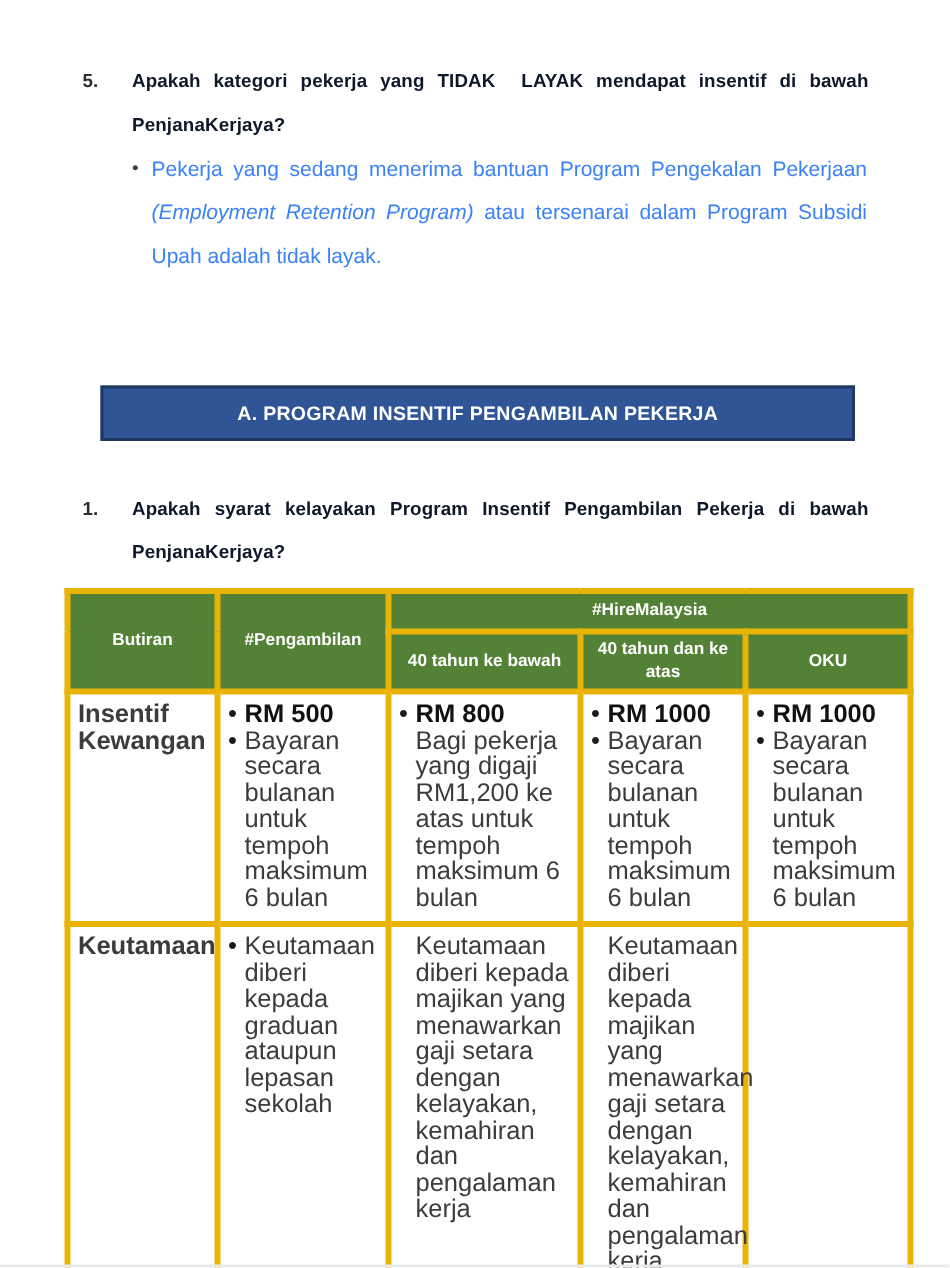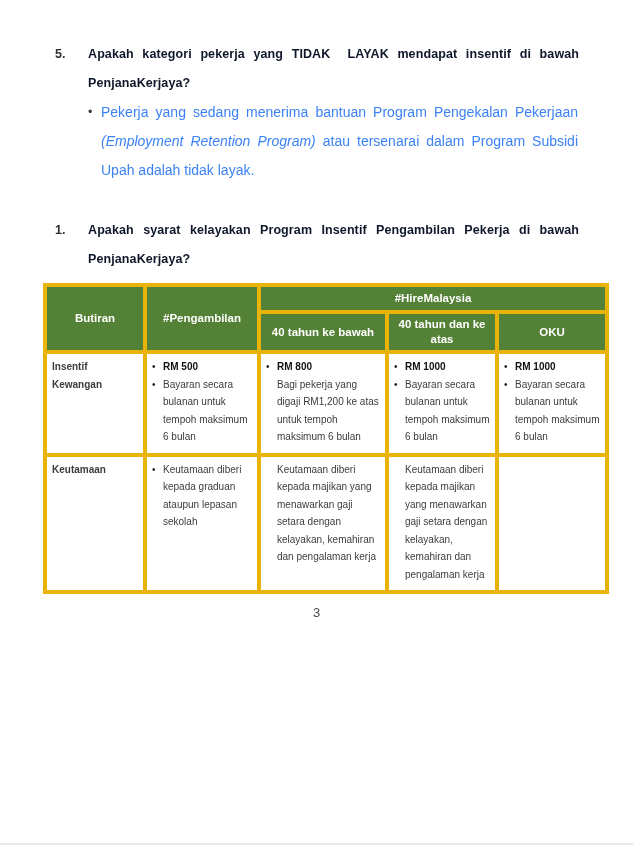--- a/index.html
+++ b/index.html
@@ -52,21 +52,21 @@
   table.elig th, table.elig td { border:4px solid #eab308; }
   table.elig th {
     background:#538135; color:#ffffff; font-weight:bold;
     font-size:11.5px; line-height:15px; text-align:center; vertical-align:middle;
     padding:3px 2px;
   }
   th.group-th { height:27px; border-bottom:2px solid #ffffff; }
   tr.subhead th { height:40px; }
   table.elig td {
     vertical-align:top; padding:4px 5px 7px 5px;
-    font-size:10px; line-height:17.5px; color:#3c3c3c;
+    font-size:17px; line-height:17.5px; color:#3c3c3c;
   }
   td.rowlabel { font-weight:bold; color:#1c1c1c; }
   .bi { display:flex; }
   .bi .d { flex:none; width:11px; color:#1c1c1c; }
   .bi .bt { flex:1; }
   .bi .bt b { color:#111111; }
   .bi .bt .cont { display:block; font-weight:normal; color:#3c3c3c; }
   .plain { padding-left:11px; }
 
   
@@ -83,20 +83,23 @@
     <div class="q-row">
       <span class="q-num">5.</span>
       <p class="q-text">Apakah kategori pekerja yang TIDAK&nbsp; LAYAK mendapat insentif di bawah PenjanaKerjaya?</p>
     </div>
     <div class="bullet-row">
       <span class="bullet-dot">•</span>
       <p class="bullet-text"><span>Pekerja yang sedang menerima bantuan Program Pengekalan Pekerjaan </span><em>(Employment Retention Program)</em><span> atau tersenarai dalam Program Subsidi Upah adalah tidak layak.</span></p>
     </div>
   </section>
 
+  <div class="banner">
+    <span>A. PROGRAM INSENTIF PENGAMBILAN PEKERJA</span>
+  </div>
 
   <section class="q1-block">
     <div class="q-row">
       <span class="q-num">1.</span>
       <p class="q-text">Apakah syarat kelayakan Program Insentif Pengambilan Pekerja di bawah PenjanaKerjaya?</p>
     </div>
   </section>
 
   <table class="elig">
     <colgroup>

